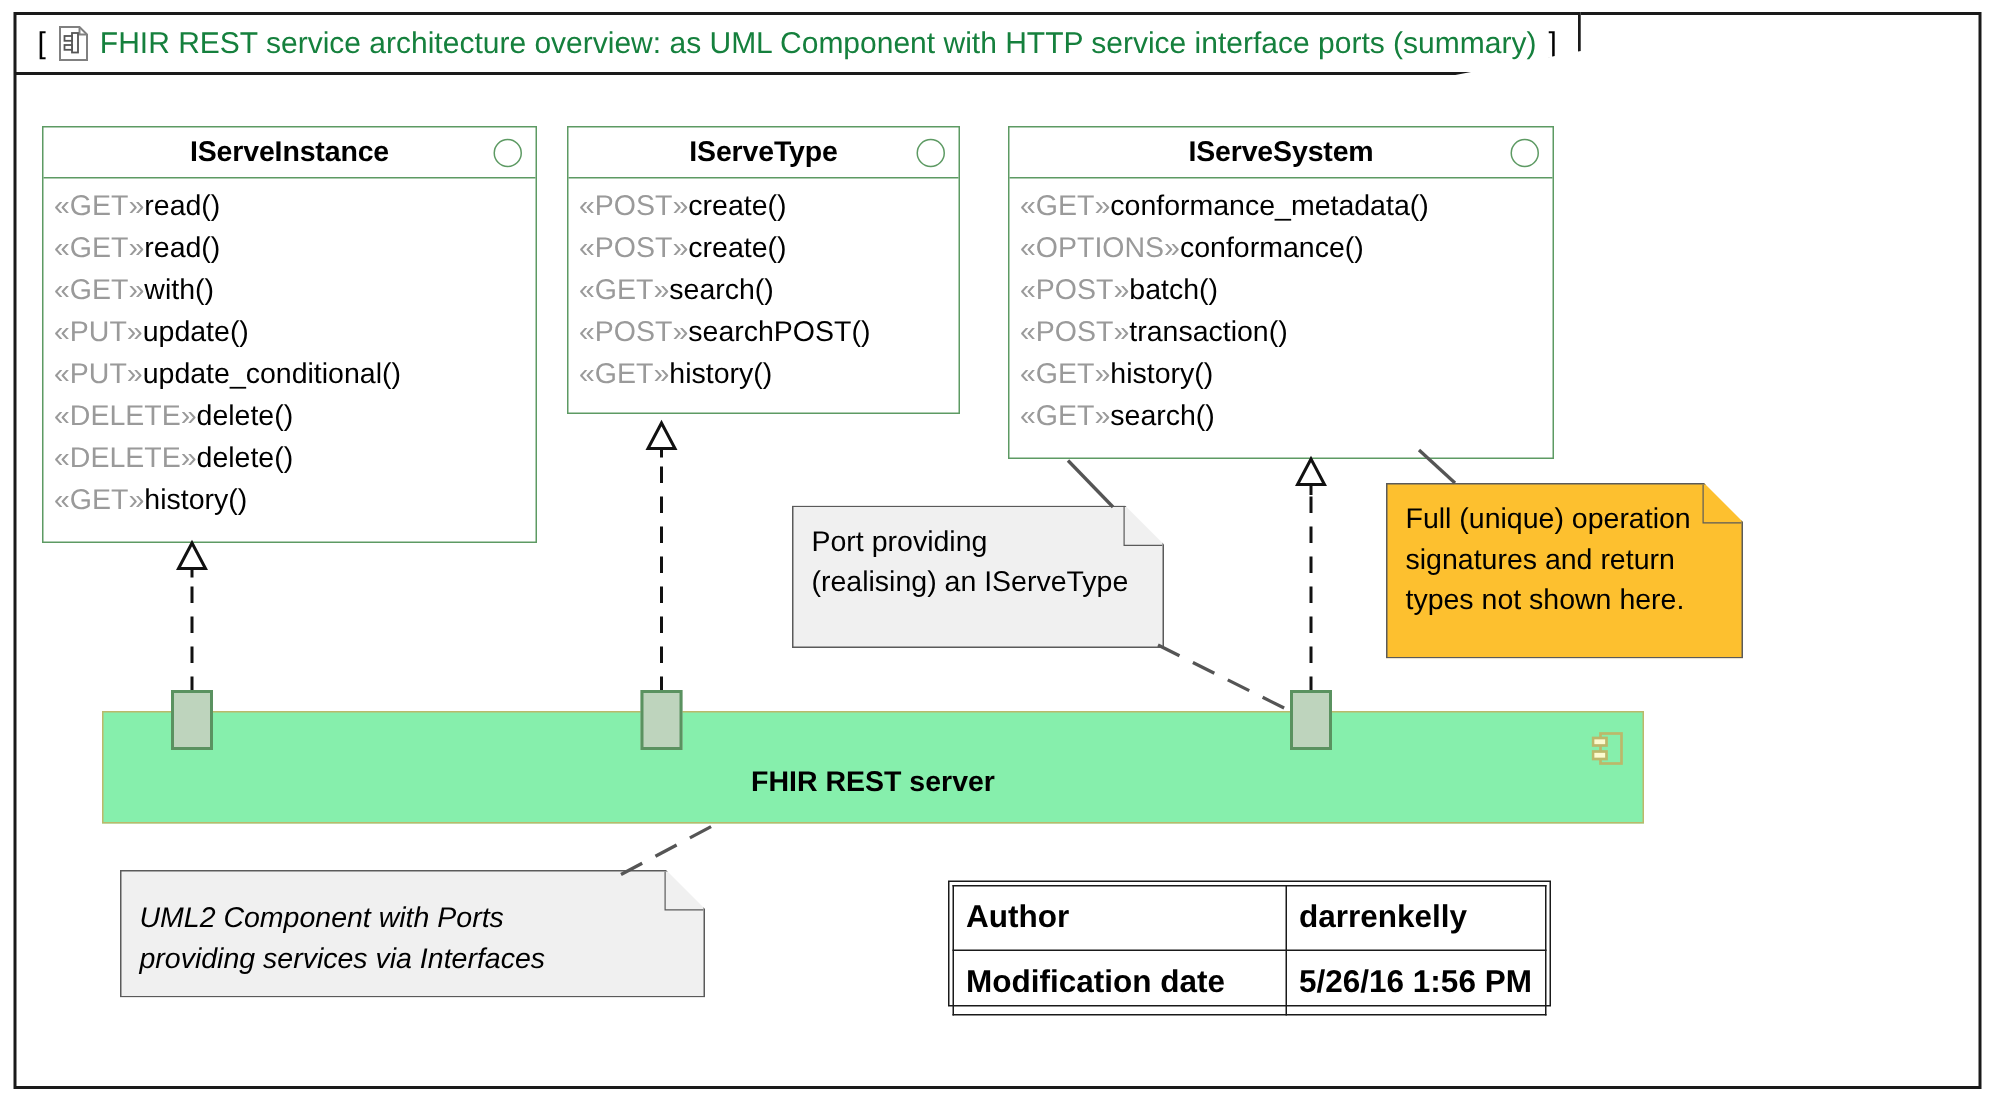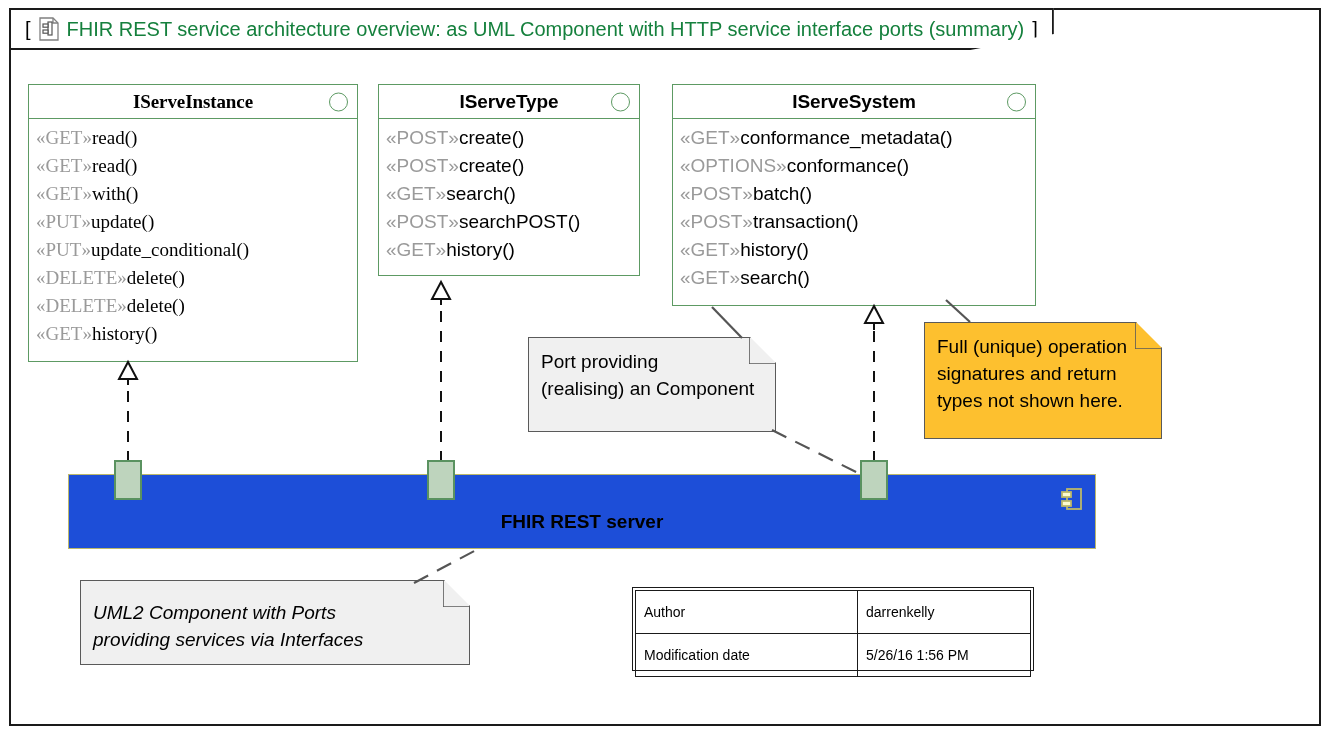--- a/index.html
+++ b/index.html
@@ -106,21 +106,21 @@
     color: #000;
     white-space: nowrap;
   }
   .op .st {
     color: #9a9a9a;
   }
 
   
   .component {
     position: absolute;
-    background: #1d4ed8;
+    background: #86efac;
     border: 1.5px solid #bcb86a;
     box-sizing: border-box;
   }
   .component .cname {
     position: absolute;
     left: 0;
     right: 0;
     top: 36px;
     text-align: center;
     font-size: 19px;
@@ -181,25 +181,26 @@
     background: #fff;
     padding: 2px;
   }
   .meta-table table {
     border-collapse: collapse;
     width: 100%;
     height: 100%;
   }
   .meta-table td {
     border: 1.4px solid #1a1a1a;
-    font-size: 14px;
+    font-size: 21px;
     color: #000;
     padding: 4px 8px;
     height: 34px;
     white-space: nowrap;
+    font-weight: bold;
   }
   .meta-table td.k { width: 205px; }
 
   
   .svg-layer {
     position: absolute;
     left: 0;
     top: 0;
     width: 1332px;
     height: 738px;
@@ -259,21 +260,21 @@
 
     <g>
       <line x1="970" y1="322" x2="946" y2="300" stroke="#555" stroke-width="2.2"></line>
     </g>
 
     <g>
       <line x1="414" y1="583" x2="478" y2="549" stroke="#555" stroke-width="2.2" stroke-dasharray="16,10"></line>
     </g>
   </svg>
 
-  <div class="iface" style="left:28px; top:84px; width:330px; height:278px;font-family:Liberation Serif, serif;">
+  <div class="iface" style="left:28px; top:84px; width:330px; height:278px;">
     <div class="iface-head">
       <span class="nm">IServeInstance</span>
       <span class="iface-circle"></span>
     </div>
     <div class="iface-ops">
       <div class="op"><span class="st">«GET»</span><span>read()</span></div>
       <div class="op"><span class="st">«GET»</span><span>read()</span></div>
       <div class="op"><span class="st">«GET»</span><span>with()</span></div>
       <div class="op"><span class="st">«PUT»</span><span>update()</span></div>
       <div class="op"><span class="st">«PUT»</span><span>update_conditional()</span></div>
@@ -312,21 +313,21 @@
     </div>
   </div>
 
   <div class="note" style="left:528px; top:337px; width:248px; height:95px;">
     <svg class="fold" viewBox="0 0 26 26">
       <path d="M0 0 L26 26 L0 26 Z" fill="#f0f0f0"></path>
       <path d="M0 0 L0 26 L26 26" fill="none" stroke="#5a5a5a" stroke-width="1.6"></path>
     </svg>
     <div class="ntext">
       <div>Port providing</div>
-      <div>(realising) an Component</div>
+      <div>(realising) an IServeType</div>
     </div>
   </div>
 
   <div class="note yellow" style="left:924px; top:322px; width:238px; height:117px;">
     <svg class="fold" viewBox="0 0 26 26">
       <path d="M0 0 L26 26 L0 26 Z" fill="#fdc02f"></path>
       <path d="M0 0 L0 26 L26 26" fill="none" stroke="#5a5a5a" stroke-width="1.6"></path>
     </svg>
     <div class="ntext">
       <div>Full (unique) operation</div>

